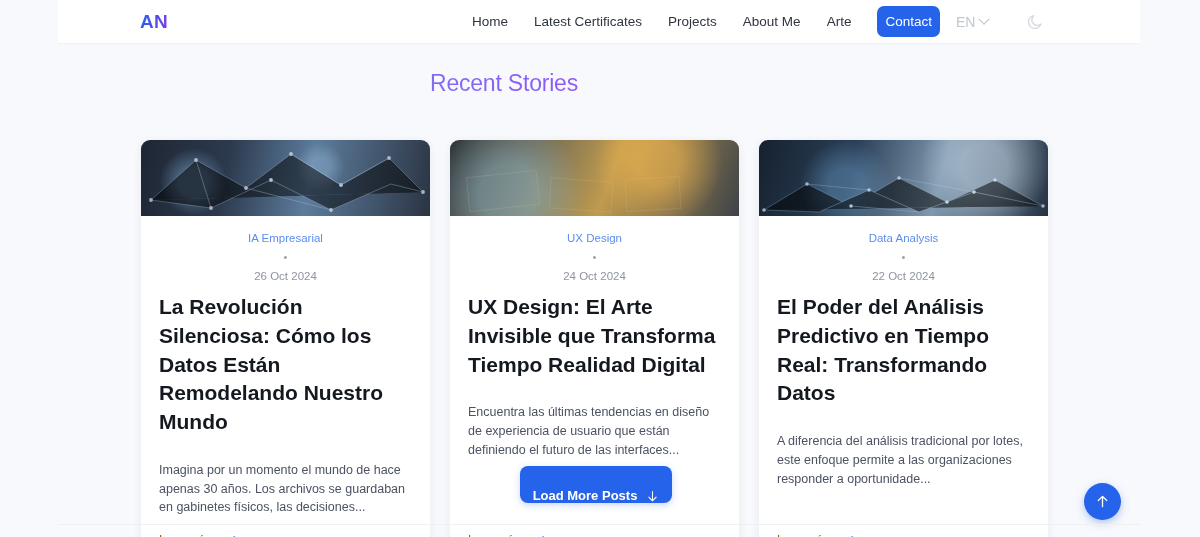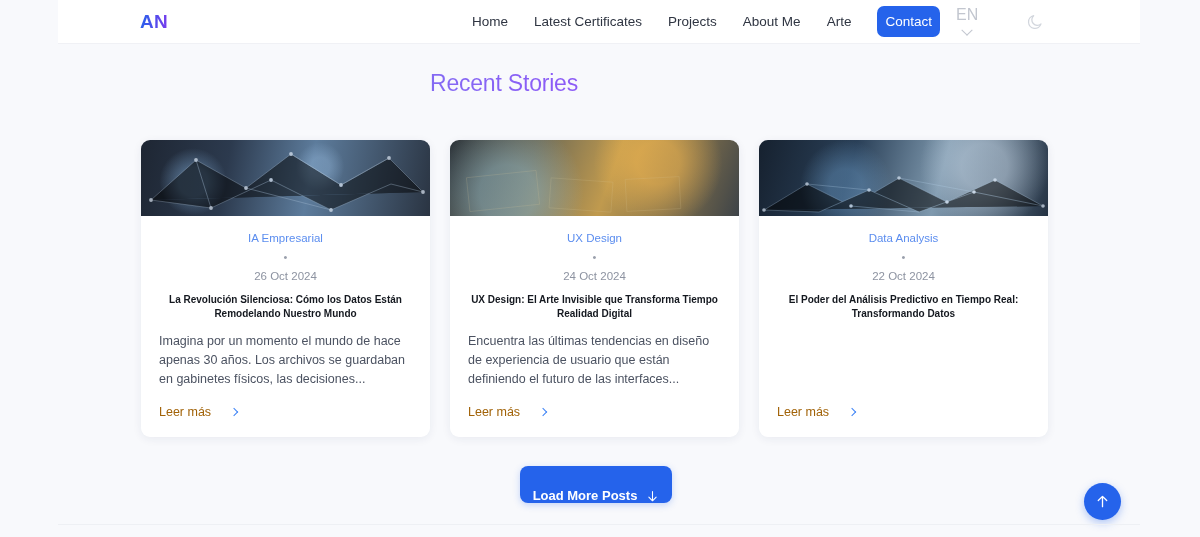--- a/index.html
+++ b/index.html
@@ -69,24 +69,23 @@
     font-family: inherit;
     white-space: nowrap;
   }
 
   .lang {
     position: absolute;
     left: 898px;
     display: flex;
     align-items: center;
     gap: 5px;
-    font-size: 16px;
+    font-size: 14px;
     color: #c2c6cf;
     cursor: pointer;
-    flex-direction: column;
   }
 
   .chev {
     width: 8px; height: 8px;
     border-right: 1.4px solid #c2c6cf;
     border-bottom: 1.4px solid #c2c6cf;
     transform: rotate(45deg) translate(-2px,-2px);
   }
 
   .moon {
@@ -180,26 +179,25 @@
     gap: 7px;
     font-size: 11.5px;
     margin-bottom: 11px;
     flex-direction: column;
   }
   .meta-cat { color: #5b8def; }
   .meta-dot { color: #9aa0ac; font-size: 11px; }
   .meta-date { color: #8d93a1; }
 
   .card-title {
-    font-size: 10px;
+    font-size: 21px;
     font-weight: bold;
     color: #14181f;
     line-height: 1.37;
-    margin-bottom: 12px;
-    text-align: center;
+    margin-bottom: 24px;
   }
 
   .card-excerpt {
     font-size: 12.5px;
     color: #4b5261;
     line-height: 1.5;
     margin-bottom: 16px;
   }
 
   .read-more {
@@ -382,20 +380,21 @@
         </g>
       </svg>
     </div>
     <div class="card-body">
       <div class="meta">
         <span class="meta-cat">Data Analysis</span>
         <span class="meta-dot">•</span>
         <span class="meta-date">22 Oct 2024</span>
       </div>
       <h2 class="card-title">El Poder del Análisis Predictivo en Tiempo Real: Transformando Datos</h2>
+      <p class="card-excerpt">A diferencia del análisis tradicional por lotes, este enfoque permite a las organizaciones responder a oportunidade...</p>
       <a class="read-more">
         <span>Leer más</span>
         <span class="rm-chev"></span>
       </a>
     </div>
   </article>
 </div>
 
 <button class="load-more">
   <span>Load More Posts</span>

